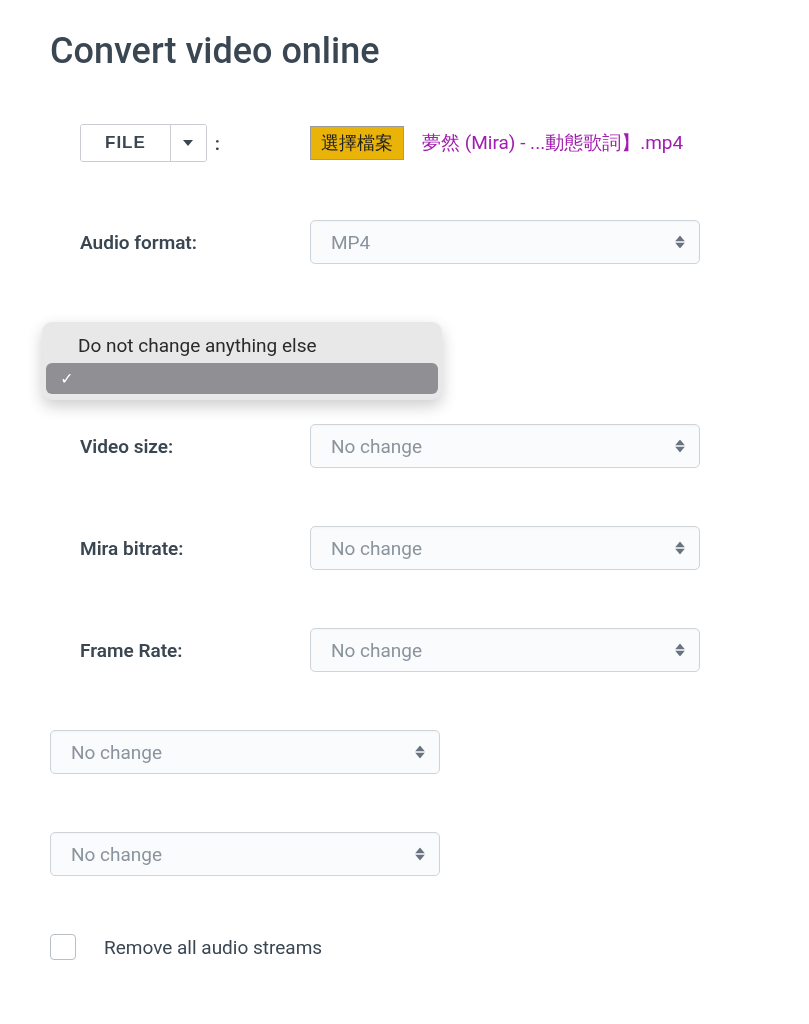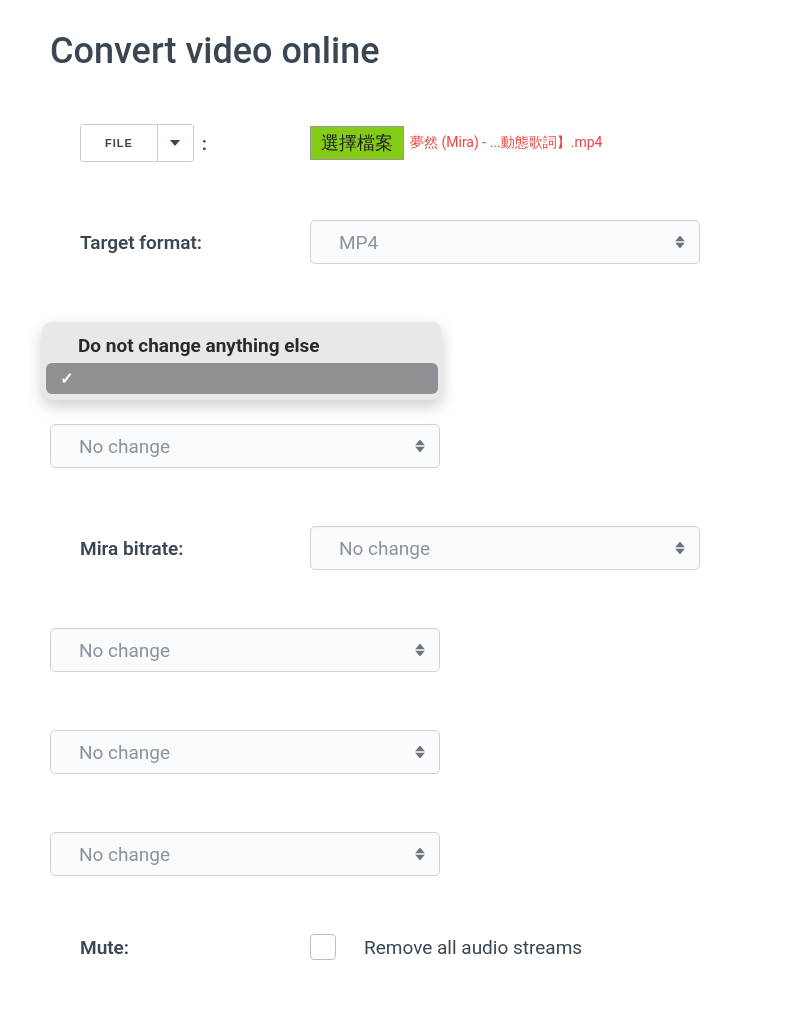--- a/index.html
+++ b/index.html
@@ -38,21 +38,21 @@
       border: 1px solid #c9ccd0;
       border-radius: 3px;
       overflow: hidden;
       height: 38px;
       vertical-align: middle;
     }
     .file-btn-main {
       background: #fff;
       border: none;
       padding: 0 24px;
-      font-size: 11px;
+      font-size: 17px;
       font-weight: 700;
       letter-spacing: 1px;
       color: #3a4753;
       cursor: pointer;
     }
     .file-btn-caret {
       background: #fff;
       border: none;
       border-left: 1px solid #c9ccd0;
       width: 36px;
@@ -75,38 +75,39 @@
     .file-input-group {
       display: flex;
       align-items: center;
       gap: 6px;
     }
     .native-file-btn {
       font-family: Arial, sans-serif;
       font-size: 18px;
       padding: 4px 10px;
       border: 1px solid #9a9a9a;
-      background: #84cc16;
+      background: #eab308;
       cursor: pointer;
       color: #222;
     }
     .file-name {
-      font-size: 14px;
-      color: #ef4444;
+      font-size: 19px;
+      color: #a21caf;
+      margin-left: 12px;
     }
     .select-wrap {
       position: relative;
       width: 390px;
       height: 44px;
       border: 1px solid #cfd4d9;
       border-radius: 5px;
       background: #fafbfc;
       display: flex;
       align-items: center;
-      padding: 0 44px 0 28px;
+      padding: 0 44px 0 20px;
       cursor: pointer;
       box-shadow: inset 0 1px 2px rgba(0,0,0,0.03);
     }
     .select-value {
       font-size: 19px;
       color: #8a949e;
       font-weight: 400;
     }
     .select-arrows {
       position: absolute;
@@ -121,21 +122,20 @@
     .dropdown-popup {
       position: absolute;
       top: 0;
       left: -8px;
       width: 400px;
       background: #e8e8e8;
       border-radius: 10px;
       box-shadow: 0 6px 16px rgba(0,0,0,0.2);
       padding: 6px 0;
       z-index: 10;
-      font-weight: bold;
     }
     .dropdown-option {
       display: flex;
       align-items: center;
       padding: 6px 14px 6px 14px;
       font-size: 19px;
       cursor: pointer;
     }
     .dropdown-option .check {
       width: 22px;
@@ -192,21 +192,21 @@
   </div>
   <div class="control-col">
     <div class="file-input-group">
       <button class="native-file-btn">選擇檔案</button>
       <span class="file-name">夢然 (Mira) - ...動態歌詞】.mp4</span>
     </div>
   </div>
 </div>
 
 <div class="form-row">
-  <div class="label-col">Target format:</div>
+  <div class="label-col">Audio format:</div>
   <div class="control-col">
     <div class="select-wrap">
       <span class="select-value">MP4</span>
       <span class="select-arrows">
         <svg width="10" height="6" viewBox="0 0 10 6">
             <path d="M5 0 L10 6 L0 6 Z" fill="#6a7480"></path>
           </svg>
         <svg width="10" height="6" viewBox="0 0 10 6">
             <path d="M0 0 L10 0 L5 6 Z" fill="#6a7480"></path>
           </svg>
@@ -223,20 +223,21 @@
         <span>Do not change anything else</span>
       </div>
       <div class="dropdown-option selected">
         <span class="check">✓</span>
       </div>
     </div>
   </div>
 </div>
 
 <div class="form-row">
+  <div class="label-col">Video size:</div>
   <div class="control-col">
     <div class="select-wrap">
       <span class="select-value">No change</span>
       <span class="select-arrows">
         <svg width="10" height="6" viewBox="0 0 10 6">
             <path d="M5 0 L10 6 L0 6 Z" fill="#6a7480"></path>
           </svg>
         <svg width="10" height="6" viewBox="0 0 10 6">
             <path d="M0 0 L10 0 L5 6 Z" fill="#6a7480"></path>
           </svg>
@@ -256,68 +257,68 @@
           </svg>
         <svg width="10" height="6" viewBox="0 0 10 6">
             <path d="M0 0 L10 0 L5 6 Z" fill="#6a7480"></path>
           </svg>
       </span>
     </div>
   </div>
 </div>
 
 <div class="form-row">
-  <div class="control-col">
-    <div class="select-wrap">
-      <span class="select-value">No change</span>
-      <span class="select-arrows">
-        <svg width="10" height="6" viewBox="0 0 10 6">
-            <path d="M5 0 L10 6 L0 6 Z" fill="#6a7480"></path>
-          </svg>
-        <svg width="10" height="6" viewBox="0 0 10 6">
-            <path d="M0 0 L10 0 L5 6 Z" fill="#6a7480"></path>
-          </svg>
-      </span>
-    </div>
-  </div>
-</div>
-
-<div class="form-row">
-  <div class="control-col">
-    <div class="select-wrap">
-      <span class="select-value">No change</span>
-      <span class="select-arrows">
-        <svg width="10" height="6" viewBox="0 0 10 6">
-            <path d="M5 0 L10 6 L0 6 Z" fill="#6a7480"></path>
-          </svg>
-        <svg width="10" height="6" viewBox="0 0 10 6">
-            <path d="M0 0 L10 0 L5 6 Z" fill="#6a7480"></path>
-          </svg>
-      </span>
-    </div>
-  </div>
-</div>
-
-<div class="form-row">
-  <div class="control-col">
-    <div class="select-wrap">
-      <span class="select-value">No change</span>
-      <span class="select-arrows">
-        <svg width="10" height="6" viewBox="0 0 10 6">
-            <path d="M5 0 L10 6 L0 6 Z" fill="#6a7480"></path>
-          </svg>
-        <svg width="10" height="6" viewBox="0 0 10 6">
-            <path d="M0 0 L10 0 L5 6 Z" fill="#6a7480"></path>
-          </svg>
-      </span>
-    </div>
-  </div>
-</div>
-
-<div class="form-row">
-  <div class="label-col">Mute:</div>
+  <div class="label-col">Frame Rate:</div>
+  <div class="control-col">
+    <div class="select-wrap">
+      <span class="select-value">No change</span>
+      <span class="select-arrows">
+        <svg width="10" height="6" viewBox="0 0 10 6">
+            <path d="M5 0 L10 6 L0 6 Z" fill="#6a7480"></path>
+          </svg>
+        <svg width="10" height="6" viewBox="0 0 10 6">
+            <path d="M0 0 L10 0 L5 6 Z" fill="#6a7480"></path>
+          </svg>
+      </span>
+    </div>
+  </div>
+</div>
+
+<div class="form-row">
+  <div class="control-col">
+    <div class="select-wrap">
+      <span class="select-value">No change</span>
+      <span class="select-arrows">
+        <svg width="10" height="6" viewBox="0 0 10 6">
+            <path d="M5 0 L10 6 L0 6 Z" fill="#6a7480"></path>
+          </svg>
+        <svg width="10" height="6" viewBox="0 0 10 6">
+            <path d="M0 0 L10 0 L5 6 Z" fill="#6a7480"></path>
+          </svg>
+      </span>
+    </div>
+  </div>
+</div>
+
+<div class="form-row">
+  <div class="control-col">
+    <div class="select-wrap">
+      <span class="select-value">No change</span>
+      <span class="select-arrows">
+        <svg width="10" height="6" viewBox="0 0 10 6">
+            <path d="M5 0 L10 6 L0 6 Z" fill="#6a7480"></path>
+          </svg>
+        <svg width="10" height="6" viewBox="0 0 10 6">
+            <path d="M0 0 L10 0 L5 6 Z" fill="#6a7480"></path>
+          </svg>
+      </span>
+    </div>
+  </div>
+</div>
+
+<div class="form-row">
   <div class="control-col">
     <div class="checkbox-group">
       <div class="checkbox-box"></div>
       <span class="checkbox-label">Remove all audio streams</span>
     </div>
   </div>
 </div>
 
 </body></html>

